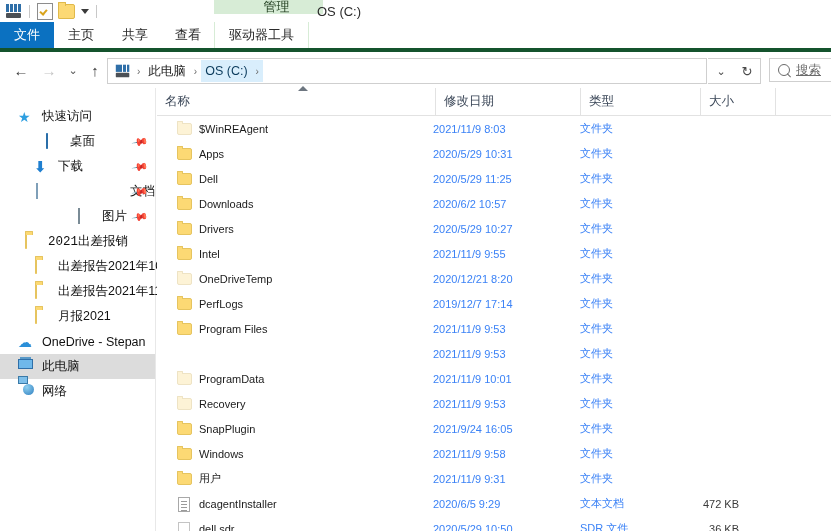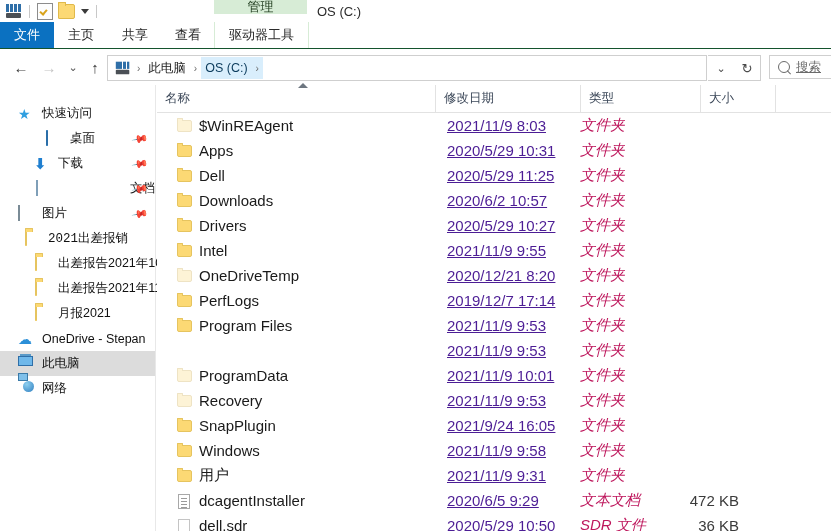--- a/index.html
+++ b/index.html
@@ -95,41 +95,42 @@
   }
 
   .ctx-tabgroup {
     position: absolute;
     left: 214px; top: 0;
     width: 93px; height: 14px;
     background: #d7ecd6;
     display: flex;
     align-items: center;
     justify-content: center;
+    padding-left: 16px;
   }
   .ctx-tabgroup span {
     font-size: 13px;
     color: #1d3a1c;
   }
   .win-title {
     position: absolute;
     left: 317px; top: 0;
     height: 22px;
     display: flex;
     align-items: center;
     font-size: 13px;
     color: #2b2b2b;
   }
 
   
   .tabstrip {
     position: relative;
     height: 26px;
     background: #ffffff;
-    border-bottom: 1px solid #14532d;
+    border-bottom: 4px solid #14532d;
   }
   .tab {
     position: absolute;
     top: 0;
     height: 26px;
     display: flex;
     align-items: center;
     justify-content: center;
     font-size: 13px;
     color: #2b2b2b;
@@ -433,33 +434,33 @@
     border-left: 5px solid transparent;
     border-right: 5px solid transparent;
     border-bottom: 5px solid #6d7680;
   }
   .rows { position: relative; }
   .row {
     position: relative;
     height: 25px;
     display: flex;
     align-items: center;
-    font-size: 15px;
+    font-size: 11px;
     color: #1a1a1a;
     white-space: nowrap;
   }
   .cell-name {
     position: absolute;
     left: 19px;
     display: flex;
     align-items: center;
     gap: 7px;
   }
-  .cell-date { position: absolute; left: 290px; color: #4c1d95; text-decoration: underline; }
-  .cell-type { position: absolute; left: 423px; color: #be185d; font-style: italic; }
+  .cell-date { position: absolute; left: 276px; color: #3b82f6; }
+  .cell-type { position: absolute; left: 423px; color: #3b82f6; }
   .cell-size {
     position: absolute;
     left: 496px;
     width: 86px;
     text-align: right;
     color: #3b3b3b;
   }
   .f-ico {
     width: 16px; height: 13px;
     flex: none;
@@ -594,21 +595,21 @@
       <div class="nav-item" style="padding-left: 34px;">
         <span class="nav-ico"><span class="ico-download">⬇</span></span>
         <span>下载</span>
         <span class="pin">📌</span>
       </div>
       <div class="nav-item" style="padding-left: 34px; justify-content: space-between;">
         <span class="nav-ico"><span class="ico-doc"></span></span>
         <span>文档</span>
         <span class="pin">📌</span>
       </div>
-      <div class="nav-item" style="padding-left: 18px;">
+      <div class="nav-item" style="padding-left: 50px; justify-content: center;">
         <span class="nav-ico"><span class="ico-pic"></span></span>
         <span>图片</span>
         <span class="pin">📌</span>
       </div>
       <div class="nav-item" style="padding-left: 24px; font-family: Liberation Mono, monospace;">
         <span class="nav-ico"><span class="ico-folder"></span></span>
         <span>2021出差报销</span>
       </div>
       <div class="nav-item" style="padding-left: 34px;">
         <span class="nav-ico"><span class="ico-folder"></span></span>

